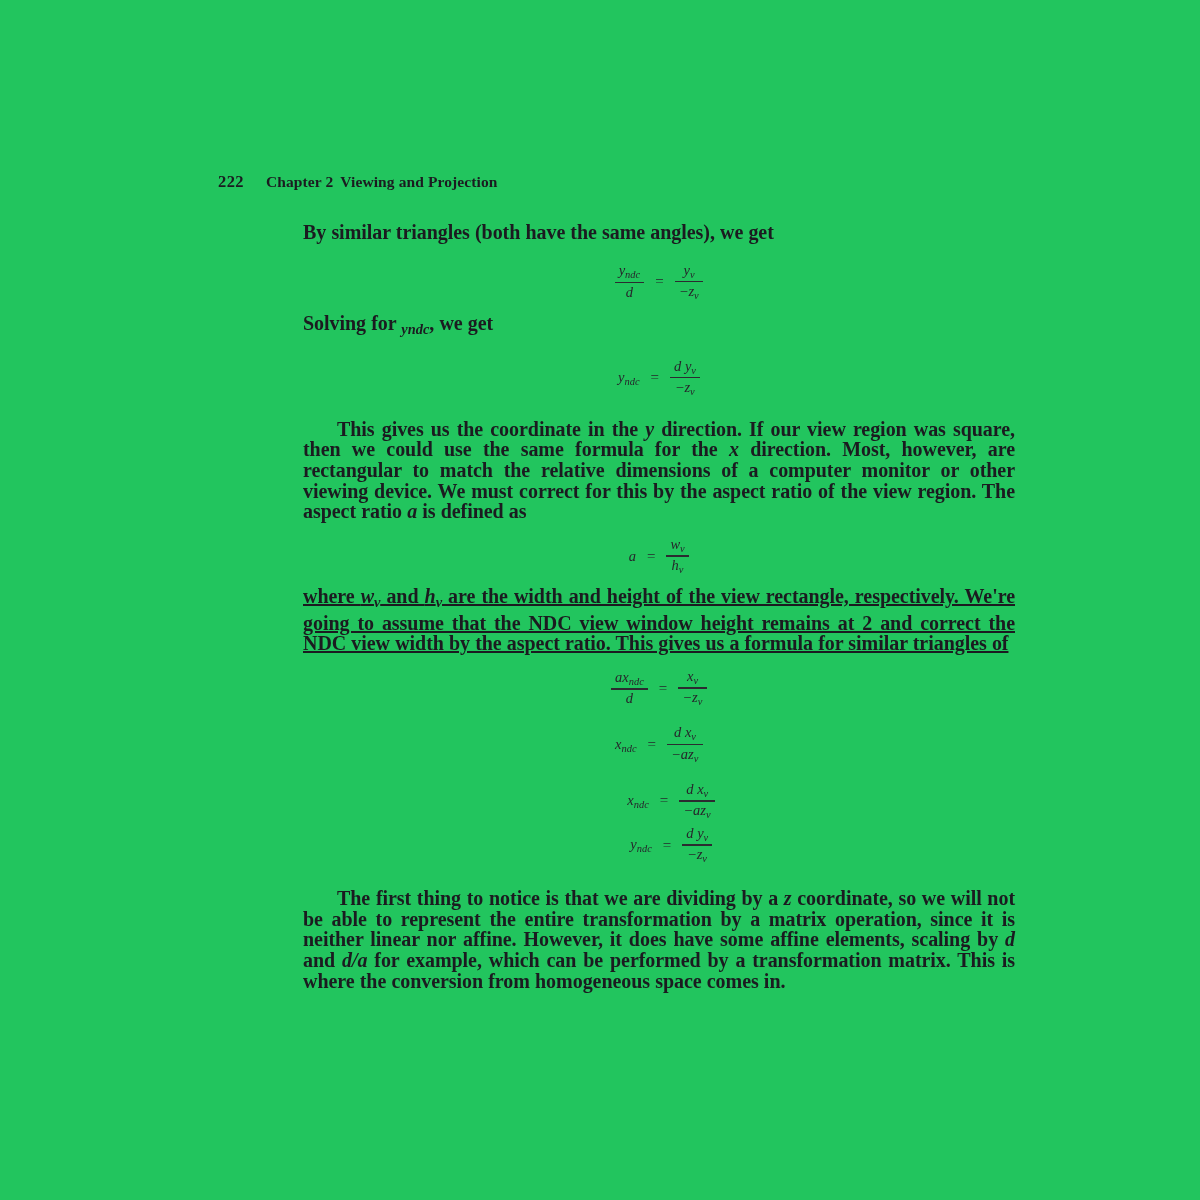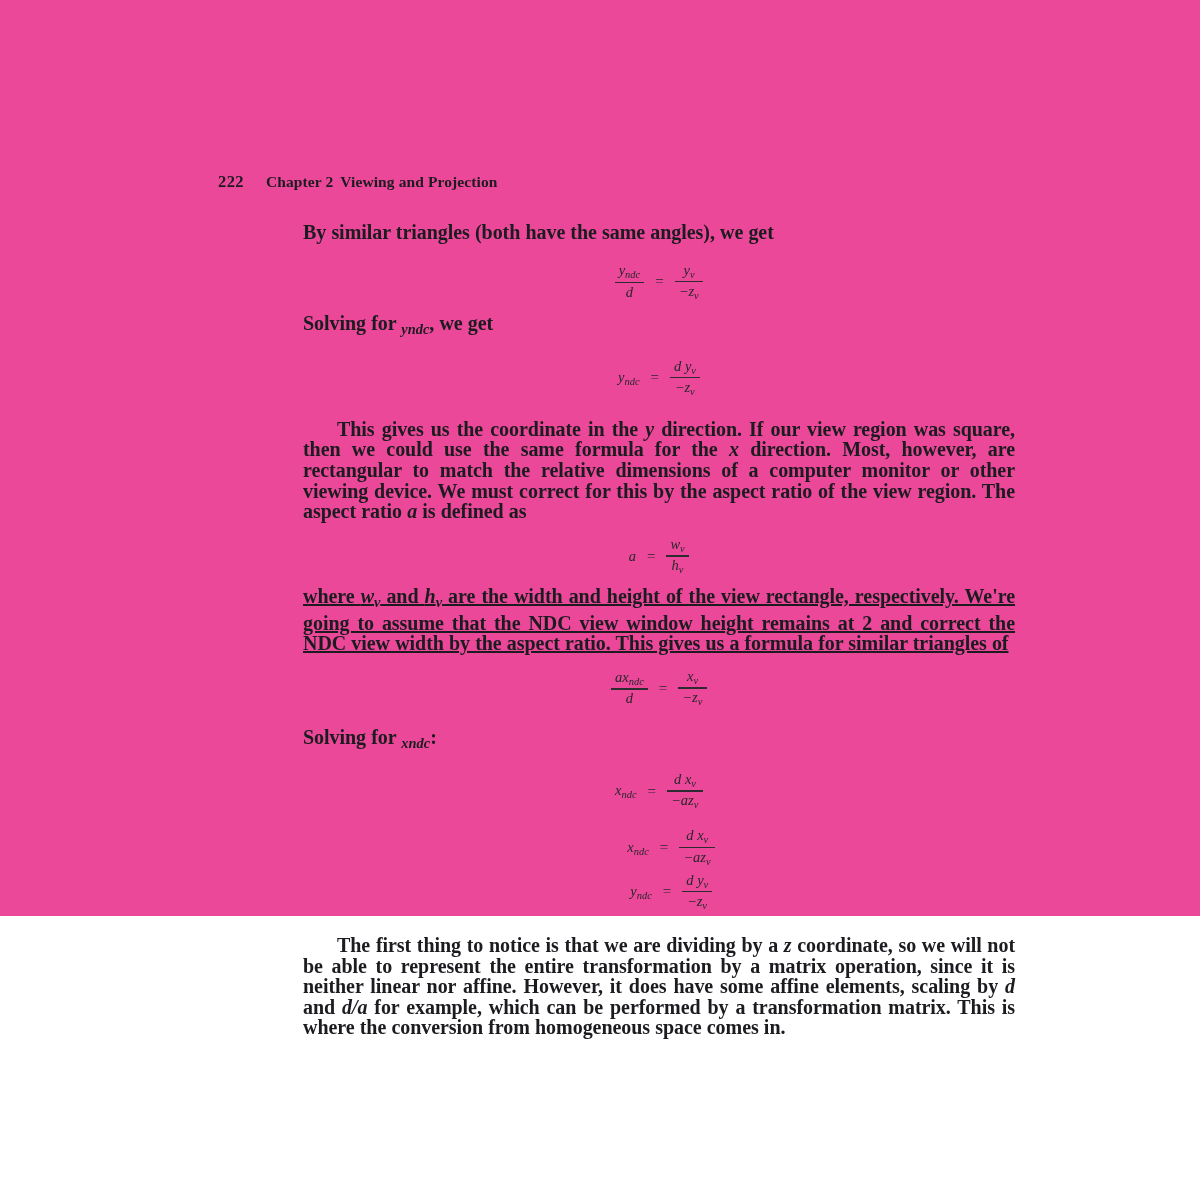--- a/index.html
+++ b/index.html
@@ -13,22 +13,22 @@
     font-family: "Liberation Serif", "DejaVu Serif", serif;
     color: #18181b;
     position: relative;
     overflow: hidden;
   }
 
   .page {
     position: absolute;
     top: 0; left: 0;
     width: 1200px;
-    height: 916px;
-    background: #ec4899;
+    height: 1200px;
+    background: #22c55e;
   }
 
   
   .running-head {
     position: absolute;
     left: 218px;
     top: 172px;
     display: flex;
     align-items: baseline;
     white-space: nowrap;
@@ -220,21 +220,20 @@
           <span class="rel">=</span>
           <span class="frac">
             <span class="num"><span class="mvar">x</span><span class="sml">v</span></span>
             <span class="bar"></span>
             <span class="den"><span class="mvar">−z</span><span class="sml thin">v</span></span>
           </span>
         </div>
       </div>
     </div>
 
-    <p class="para" style="margin-top:20px;"><span>Solving for </span><span class="sub">xndc</span><span>:</span></p>
 
     <div class="eqblock" style="margin-top:18px;">
       <div class="eqrows">
         <div class="eq">
           <span class="lhs"><span>x</span><span class="sml">ndc</span></span>
           <span class="rel">=</span>
           <span class="frac">
             <span class="num"><span class="mvar">d x</span><span class="sml">v</span></span>
             <span class="bar"></span>
             <span class="den"><span class="mvar">−az</span><span class="sml thin">v</span></span>

